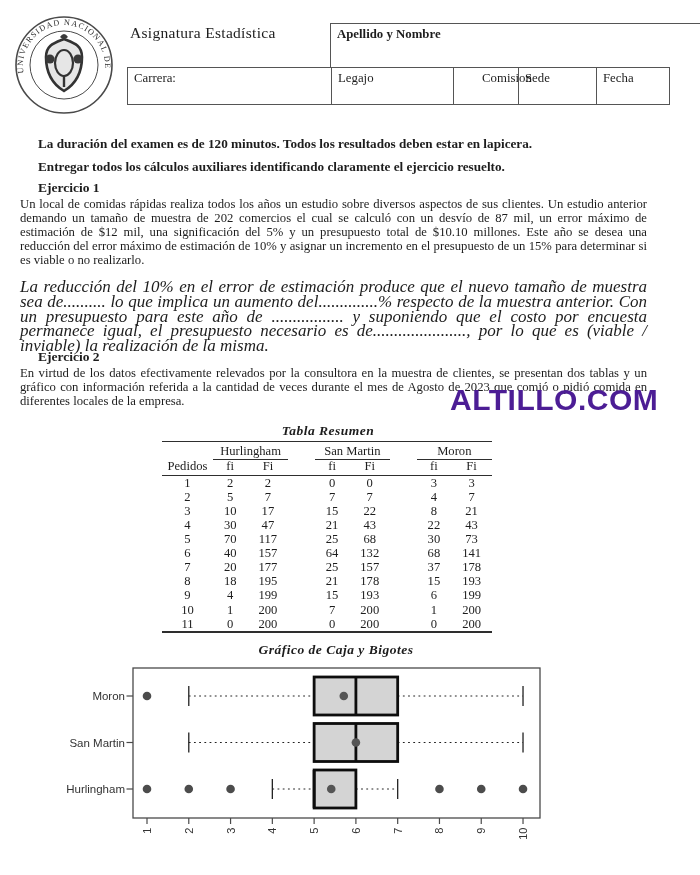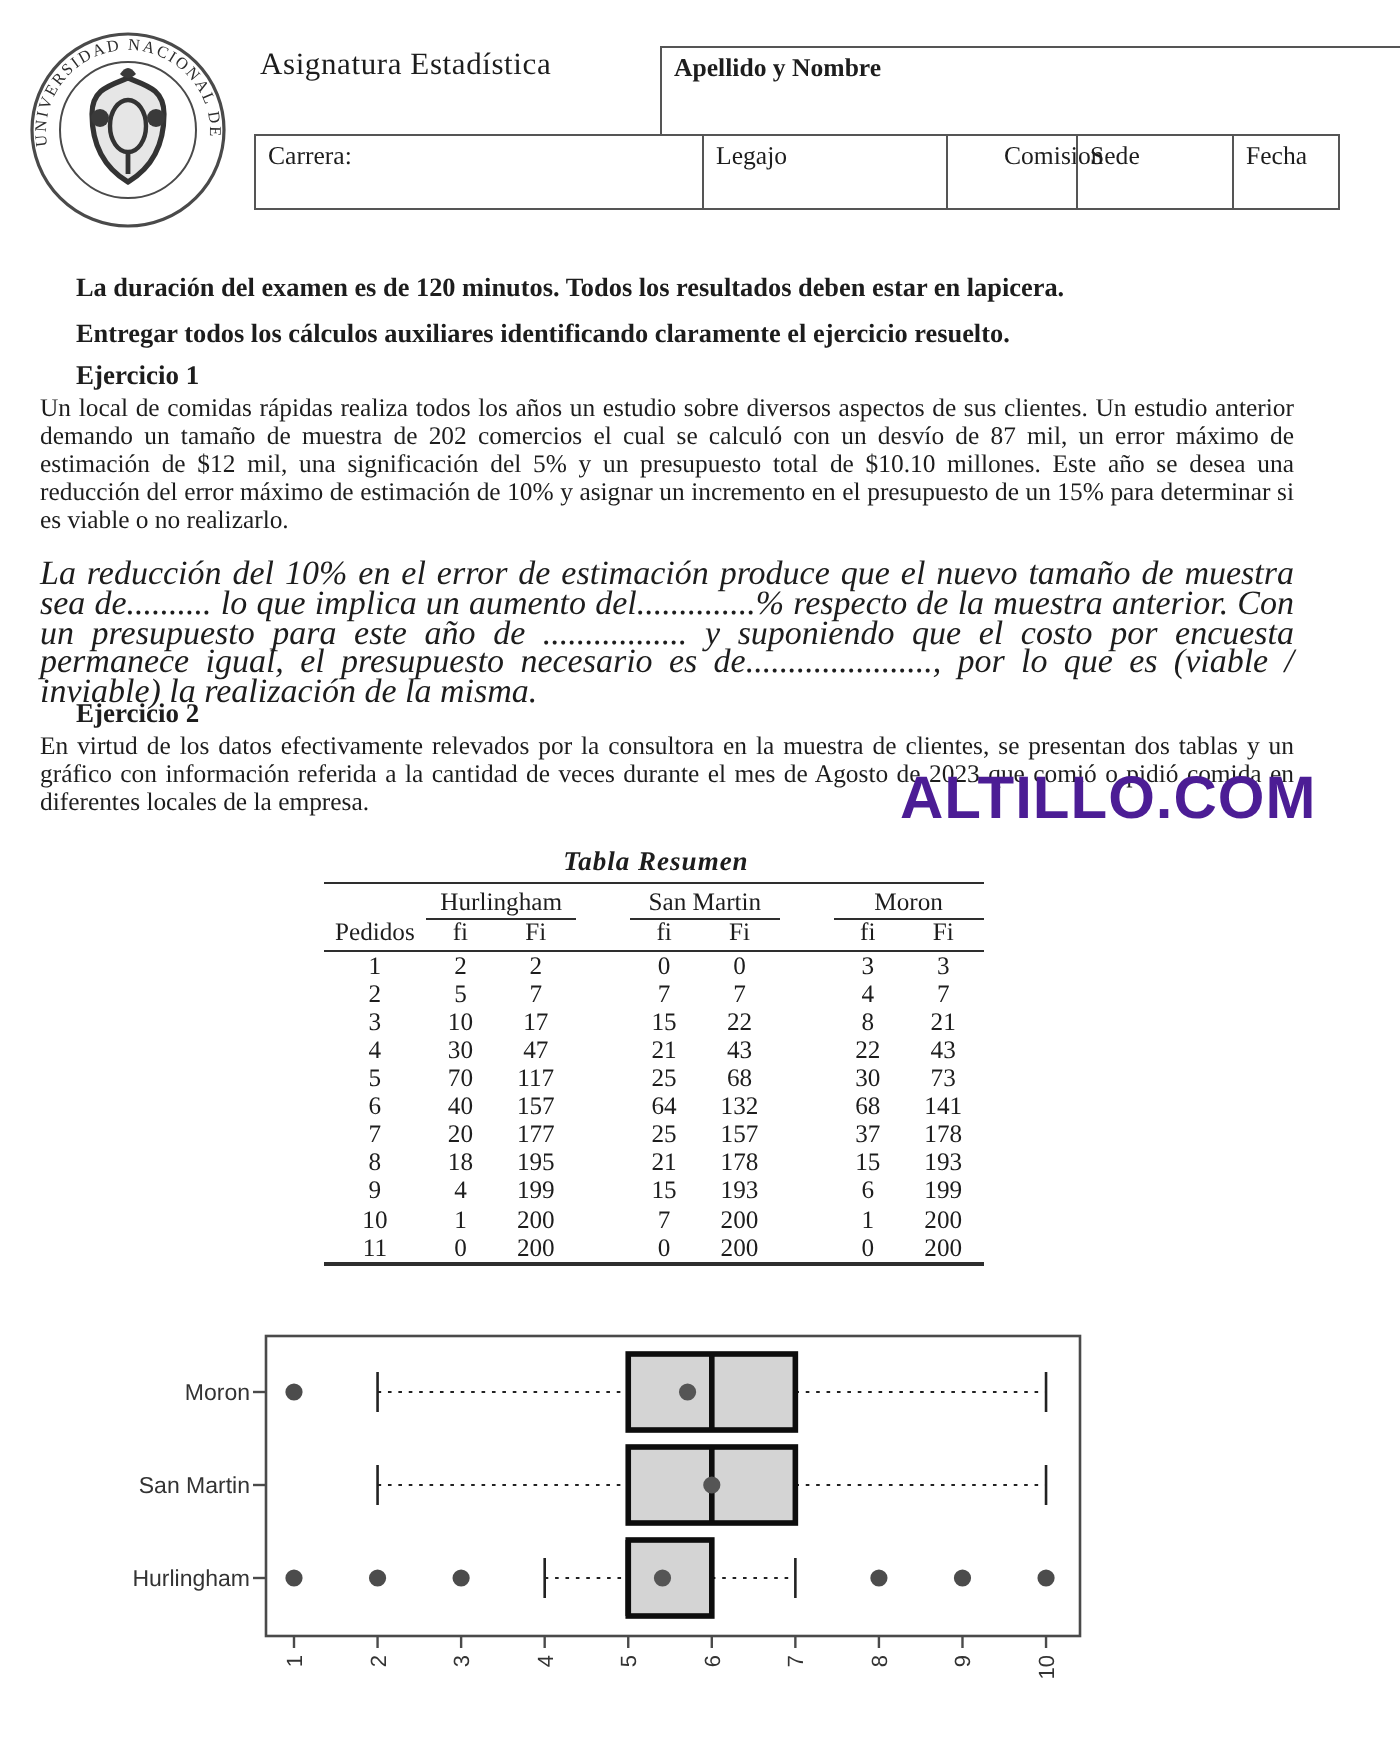--- a/index.html
+++ b/index.html
@@ -8,21 +8,21 @@
   .page { position:relative; width:700px; height:875px; background:#fff; overflow:hidden; }
   .abs { position:absolute; }
 
   
   .course-title { left:130px; top:24px; font-size:15.5px; letter-spacing:.3px; }
   .hdr-box { border:1.2px solid #555; }
   .apellido-box { left:330px; top:23px; width:376px; height:44px; border-bottom:none; padding:3px 6px; font-size:12.8px;font-weight:bold; }
   .hdr-row { left:127px; top:67px; width:543px; height:38px; display:flex; border:1.2px solid #555; }
   .hdr-cell { border-left:1.2px solid #555; padding:3px 6px; font-size:12.8px; }
   .hdr-cell:first-child { border-left:none; }
-  .c-carrera { width:203px; } .c-legajo { width:122px;margin-left:20px; } .c-comision { width:65px;padding-left:28px; }
+  .c-carrera { width:203px; } .c-legajo { width:122px; } .c-comision { width:65px;padding-left:28px; }
   .c-sede { width:78px; } .c-fecha { flex:1; }
 
   
   .exam-title { left:38px; top:114px; width:624px; text-align:center; font-weight:bold; font-size:14.5px; letter-spacing:.4px; }
   .instr1 { left:38px; top:136px; width:626px; font-weight:bold; font-size:13.2px; }
   .instr2 { left:38px; top:159px; width:626px; font-weight:bold; font-size:13.2px; }
   .ex-head { font-weight:bold; font-size:13.5px; }
   .ex1-head { left:38px; top:180px; }
   .para { left:20px; width:627px; font-size:12.7px; line-height:14px; text-align:justify; }
   .para1 { top:197px; }
@@ -245,20 +245,21 @@
             <td>0</td>
             <td>200</td>
             <td></td>
             <td>0</td>
             <td>200</td>
           </tr>
         </tbody>
     </table>
   </div>
 
+  <div class="abs chart-title">Gráfico de Caja y Bigotes</div>
   <div class="abs chart-wrap">
     <svg width="640" height="200" viewBox="0 0 640 200">
         <rect x="103" y="10" width="407" height="150" fill="none" stroke="#4a4a4a" stroke-width="1.3"></rect>
         <line x1="117" y1="160" x2="117" y2="166" stroke="#4a4a4a" stroke-width="1.2"></line>
         <text x="121" y="169.5" transform="rotate(-90 121 169.5)" text-anchor="end" font-size="11" font-family="Liberation Sans, sans-serif" fill="#333">1</text>
         <line x1="158.78" y1="160" x2="158.78" y2="166" stroke="#4a4a4a" stroke-width="1.2"></line>
         <text x="162.78" y="169.5" transform="rotate(-90 162.78 169.5)" text-anchor="end" font-size="11" font-family="Liberation Sans, sans-serif" fill="#333">2</text>
         <line x1="200.56" y1="160" x2="200.56" y2="166" stroke="#4a4a4a" stroke-width="1.2"></line>
         <text x="204.56" y="169.5" transform="rotate(-90 204.56 169.5)" text-anchor="end" font-size="11" font-family="Liberation Sans, sans-serif" fill="#333">3</text>
         <line x1="242.34" y1="160" x2="242.34" y2="166" stroke="#4a4a4a" stroke-width="1.2"></line>

